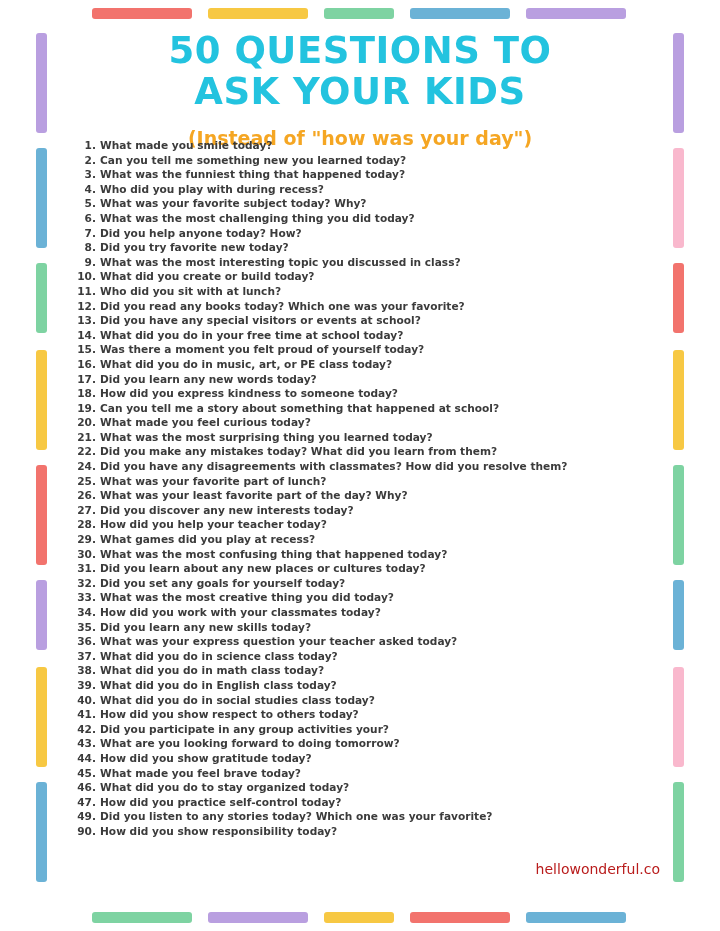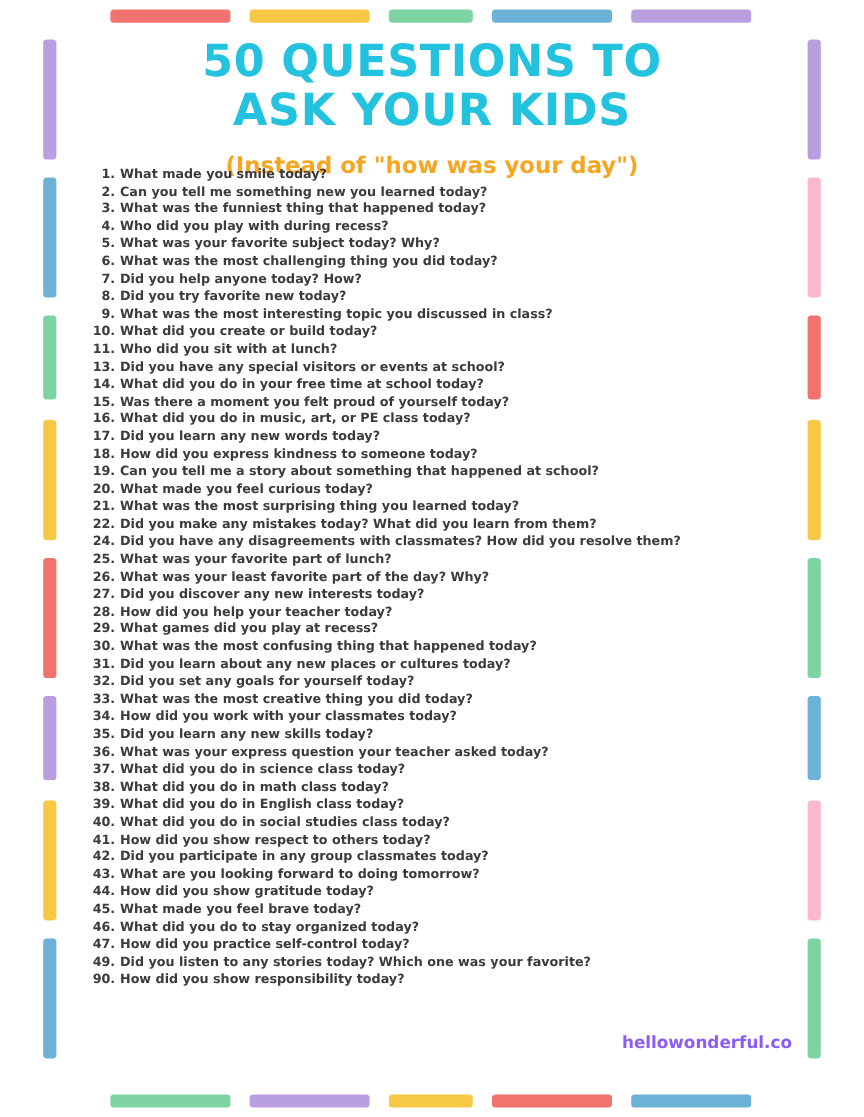--- a/index.html
+++ b/index.html
@@ -85,22 +85,22 @@
     color: #3b3b3b;
   }
 
   
   .brand {
     position: absolute;
     right: 60px;
     bottom: 54px;
     font-family: "DejaVu Sans", sans-serif;
     font-size: 14px;
-    font-weight: bold;
-    color: #8b5cf6;
+    font-weight: normal;
+    color: #b91c1c;
   }
 </style>
 </head>
 <body>
 
 <div class="page">
 
   <div class="decor-layer">
       <div class="dash h" style="left: 92px; top: 8px; width: 100px; background: rgb(242, 115, 109);"></div>
       <div class="dash h" style="left: 208px; top: 8px; width: 100px; background: rgb(247, 200, 67);"></div>
@@ -177,20 +177,24 @@
       </div>
       <div class="q-row">
         <span class="q-num">10.</span>
         <span class="q-text">What did you create or build today?</span>
       </div>
       <div class="q-row">
         <span class="q-num">11.</span>
         <span class="q-text">Who did you sit with at lunch?</span>
       </div>
       <div class="q-row">
+        <span class="q-num">12.</span>
+        <span class="q-text">Did you read any books today? Which one was your favorite?</span>
+      </div>
+      <div class="q-row">
         <span class="q-num">13.</span>
         <span class="q-text">Did you have any special visitors or events at school?</span>
       </div>
       <div class="q-row">
         <span class="q-num">14.</span>
         <span class="q-text">What did you do in your free time at school today?</span>
       </div>
       <div class="q-row">
         <span class="q-num">15.</span>
         <span class="q-text">Was there a moment you felt proud of yourself today?</span>
@@ -290,21 +294,21 @@
       <div class="q-row">
         <span class="q-num">40.</span>
         <span class="q-text">What did you do in social studies class today?</span>
       </div>
       <div class="q-row">
         <span class="q-num">41.</span>
         <span class="q-text">How did you show respect to others today?</span>
       </div>
       <div class="q-row">
         <span class="q-num">42.</span>
-        <span class="q-text">Did you participate in any group classmates today?</span>
+        <span class="q-text">Did you participate in any group activities your?</span>
       </div>
       <div class="q-row">
         <span class="q-num">43.</span>
         <span class="q-text">What are you looking forward to doing tomorrow?</span>
       </div>
       <div class="q-row">
         <span class="q-num">44.</span>
         <span class="q-text">How did you show gratitude today?</span>
       </div>
       <div class="q-row">

